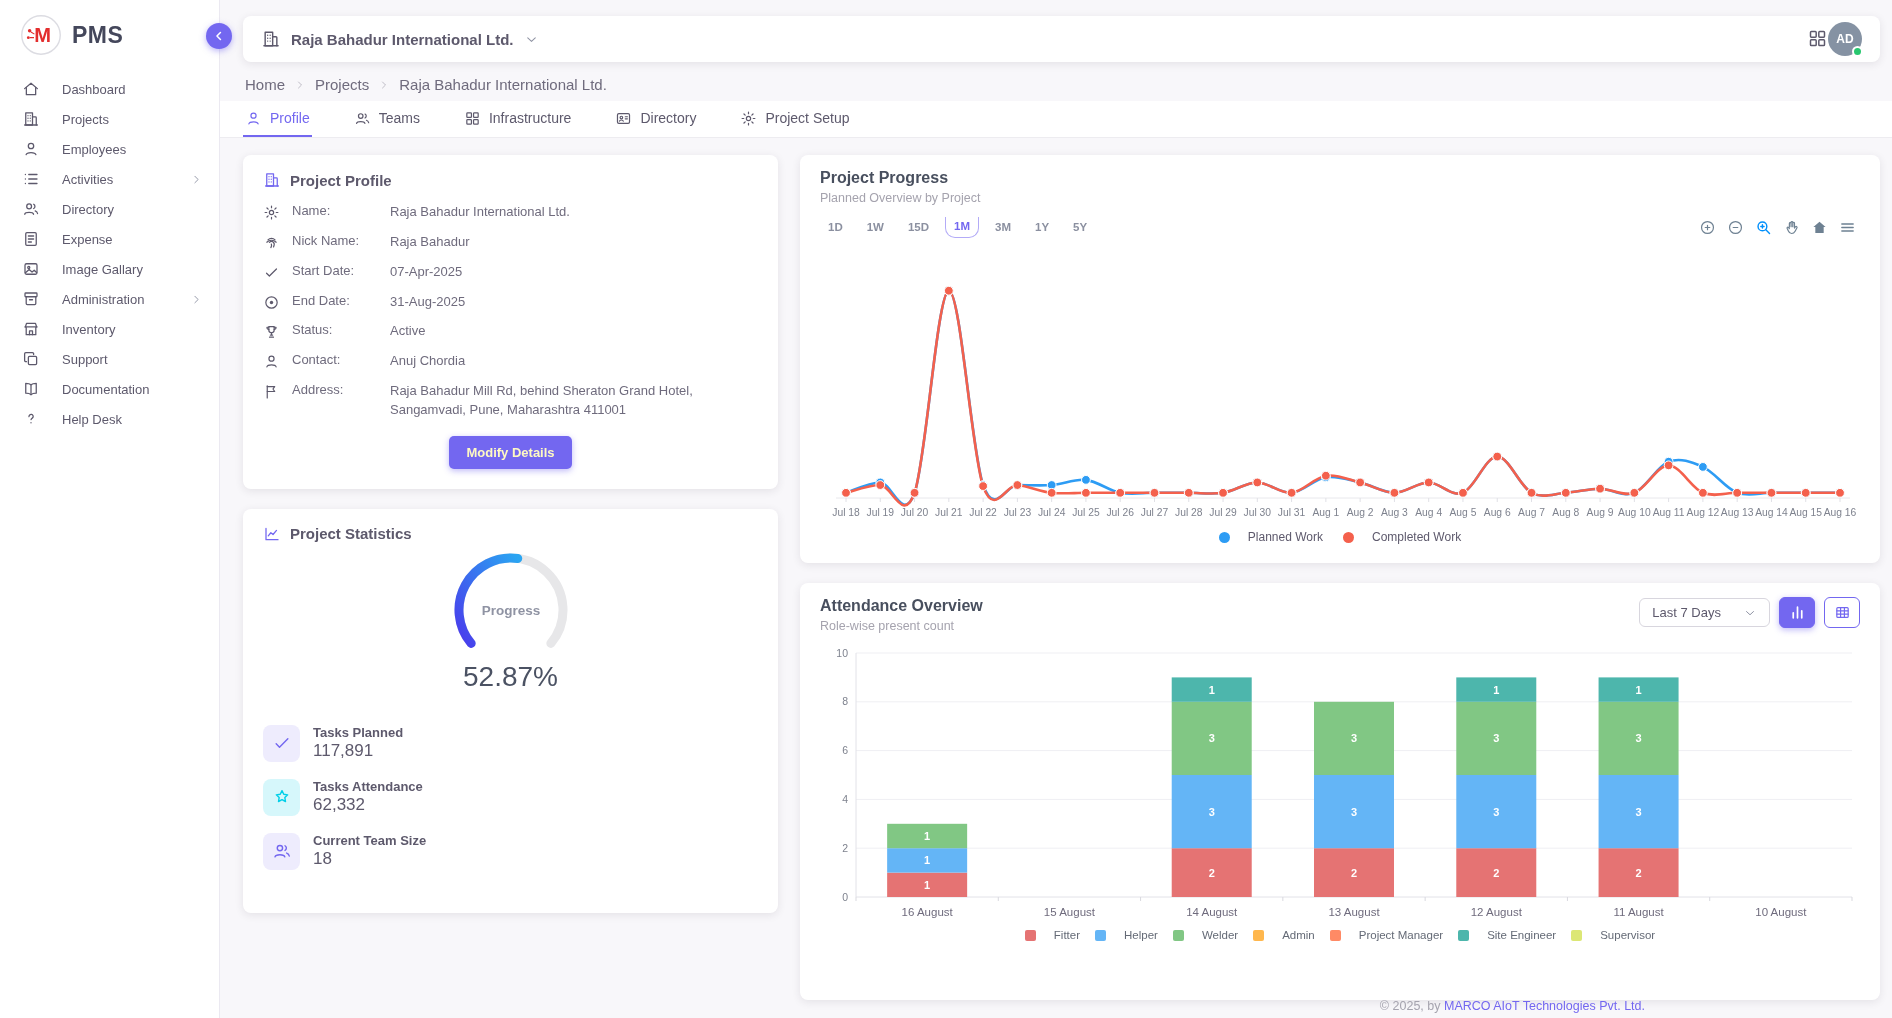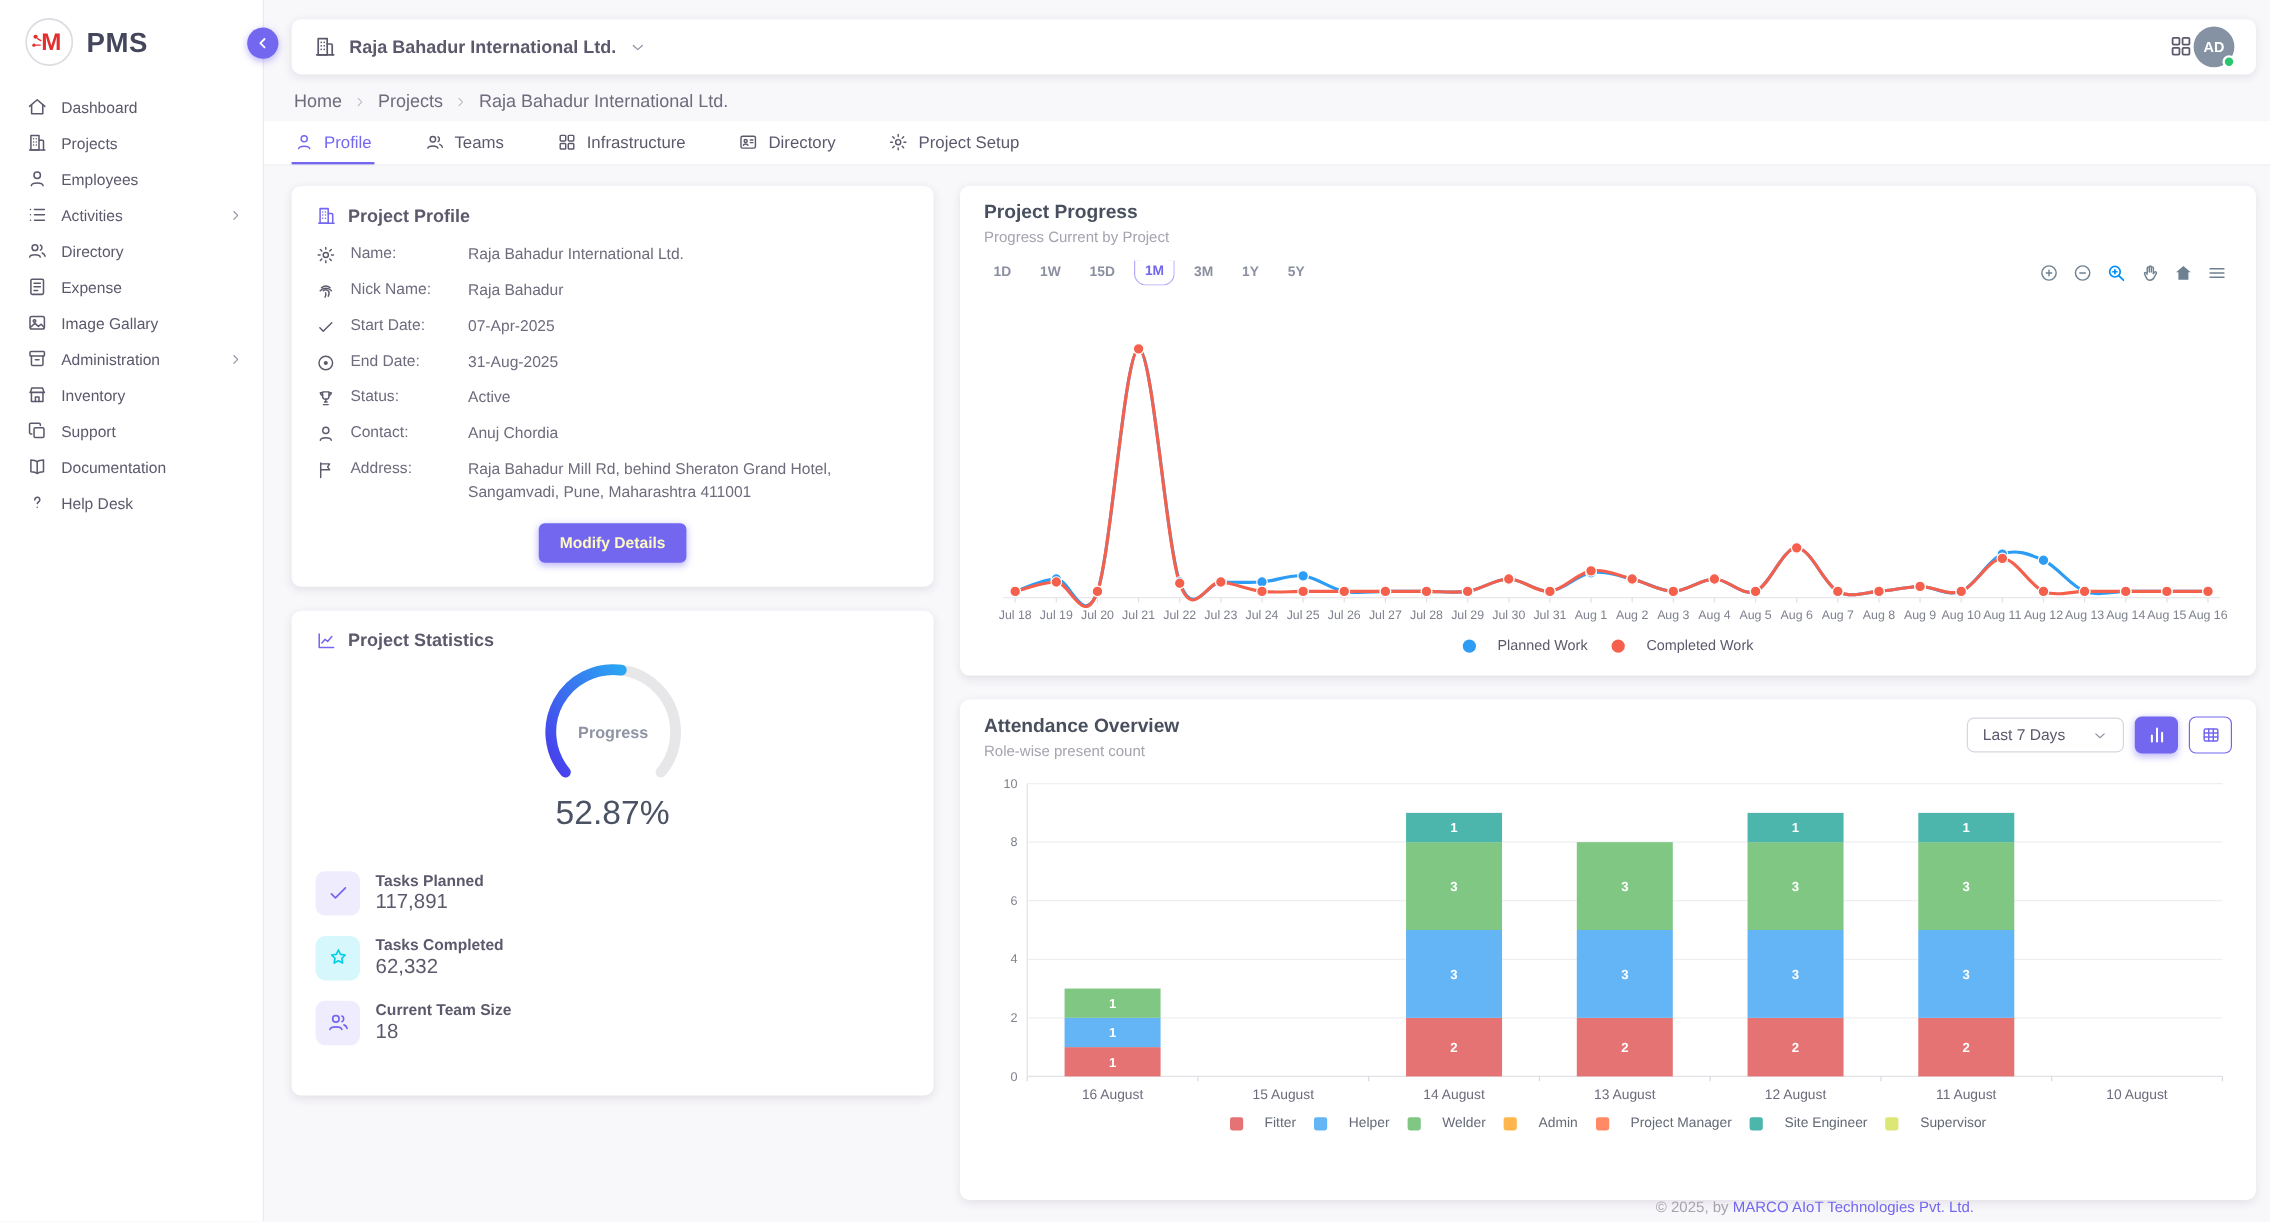--- a/index.html
+++ b/index.html
@@ -6,21 +6,21 @@
   html,body { width:1892px; height:1018px; overflow:hidden; }
   body { font-family:"Liberation Sans","DejaVu Sans",sans-serif; background:#f8f7fa; color:#5d596c; }
   .app { display:flex; width:1892px; height:1018px; position:relative; }
 
   
   .sidebar { width:220px; background:#fff; border-right:1px solid #ebe9f1; height:100%; flex:0 0 220px; }
   .brand { display:flex; align-items:center; gap:10px; padding:14px 18px 12px 20px; }
   .logo { width:42px; height:42px; display:inline-flex; }
   .brand-name { font-size:23px; font-weight:bold; color:#44475b; letter-spacing:.5px; }
   .nav { padding:6px 0; }
-  .nav-item { display:flex; align-items:center; gap:11px; height:30px; padding:0 16px 0 22px; font-size:13px; color:#5d596c; cursor:pointer; }
+  .nav-item { display:flex; align-items:center; gap:22px; height:30px; padding:0 16px 0 22px; font-size:13px; color:#5d596c; cursor:pointer; }
   .nav-label { flex:1; white-space:nowrap; }
   .nav-chev { width:13px; height:13px; color:#8f93a3; }
   .collapse-btn { position:absolute; left:206px; top:23px; width:26px; height:26px; border-radius:50%; background:#7367f0; border:none; color:#fff; z-index:20; display:flex; align-items:center; justify-content:center; box-shadow:0 2px 6px rgba(115,103,240,.5); cursor:pointer; }
   .collapse-btn .ic { width:14px; height:14px; }
 
   
   .main { flex:1; padding:0 20px 0 23px; position:relative; }
   .card { background:#fff; border-radius:8px; box-shadow:0 2px 8px rgba(47,43,61,.1); }
 
   .topbar { margin-top:16px; height:46px; display:flex; align-items:center; justify-content:space-between; padding:0 18px; }
@@ -495,21 +495,21 @@
                   <div class="stat-value">117,891</div>
                 </div>
               </div>
               <div class="stat">
                 <span class="stat-ic cyan">
                   <svg viewBox="0 0 24 24" fill="none" stroke="currentColor" stroke-width="1.7" stroke-linecap="round" stroke-linejoin="round">
                     <path d="M12 4.4l2.1 4.3 4.7.7-3.4 3.3.8 4.7L12 15.2l-4.2 2.2.8-4.7L5.2 9.4l4.7-.7z"></path>
                   </svg>
                 </span>
                 <div class="stat-txt">
-                  <div class="stat-label">Tasks Completed</div>
+                  <div class="stat-label">Tasks Attendance</div>
                   <div class="stat-value">62,332</div>
                 </div>
               </div>
               <div class="stat">
                 <span class="stat-ic purple">
                   <svg viewBox="0 0 24 24" fill="none" stroke="currentColor" stroke-width="1.7" stroke-linecap="round" stroke-linejoin="round">
                     <circle cx="9.5" cy="8.5" r="3.2"></circle>
                     <path d="M3.6 19c.8-3.4 11-3.4 11.8 0"></path>
                     <path d="M15.6 5.7a3.2 3.2 0 010 5.6M17.6 14.5c1.6.6 2.8 1.8 3.1 3.5"></path>
                   </svg>
@@ -519,21 +519,21 @@
                   <div class="stat-value">18</div>
                 </div>
               </div>
             </div>
         </section>
       </div>
 
       <div class="col-right">
         <section class="card progress-card">
           <div class="chart-title">Project Progress</div>
-          <div class="chart-sub">Progress Current by Project</div>
+          <div class="chart-sub">Planned Overview by Project</div>
           <div class="ranges">
               <button class="range">1D</button>
               <button class="range">1W</button>
               <button class="range">15D</button>
               <button class="range active">1M</button>
               <button class="range">3M</button>
               <button class="range">1Y</button>
               <button class="range">5Y</button>
             </div>
           <div class="chart-toolbar">

